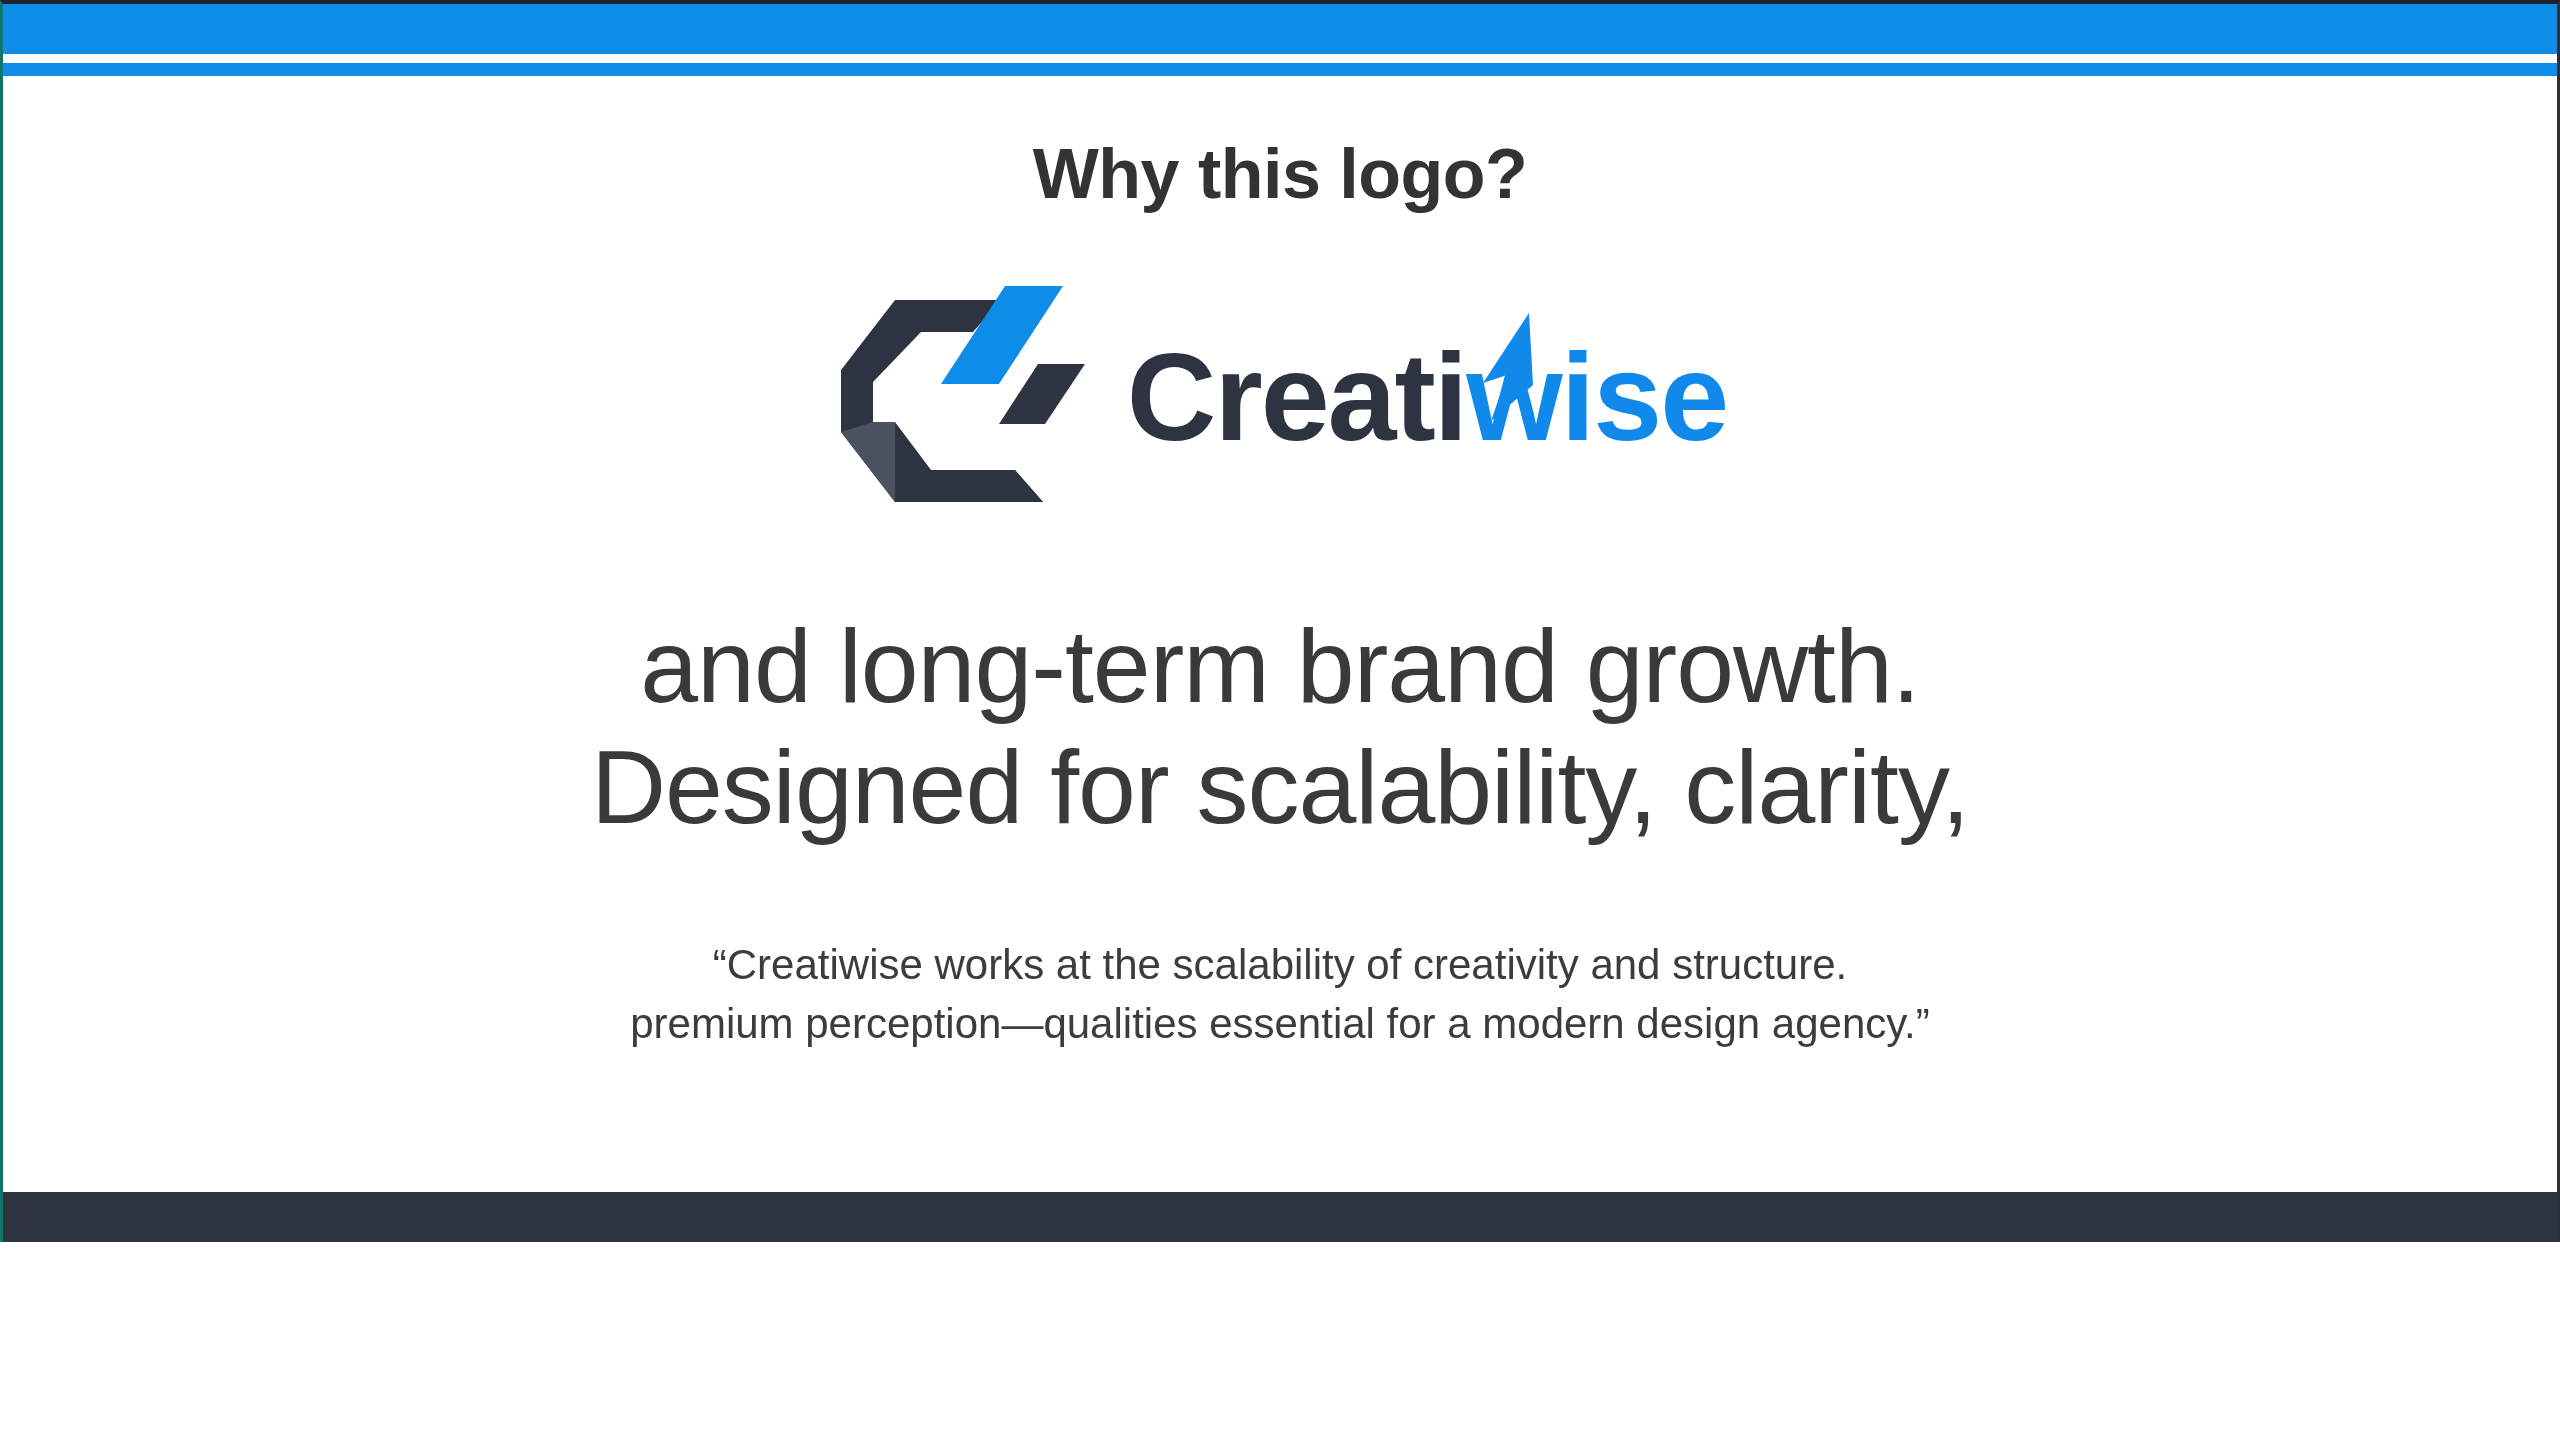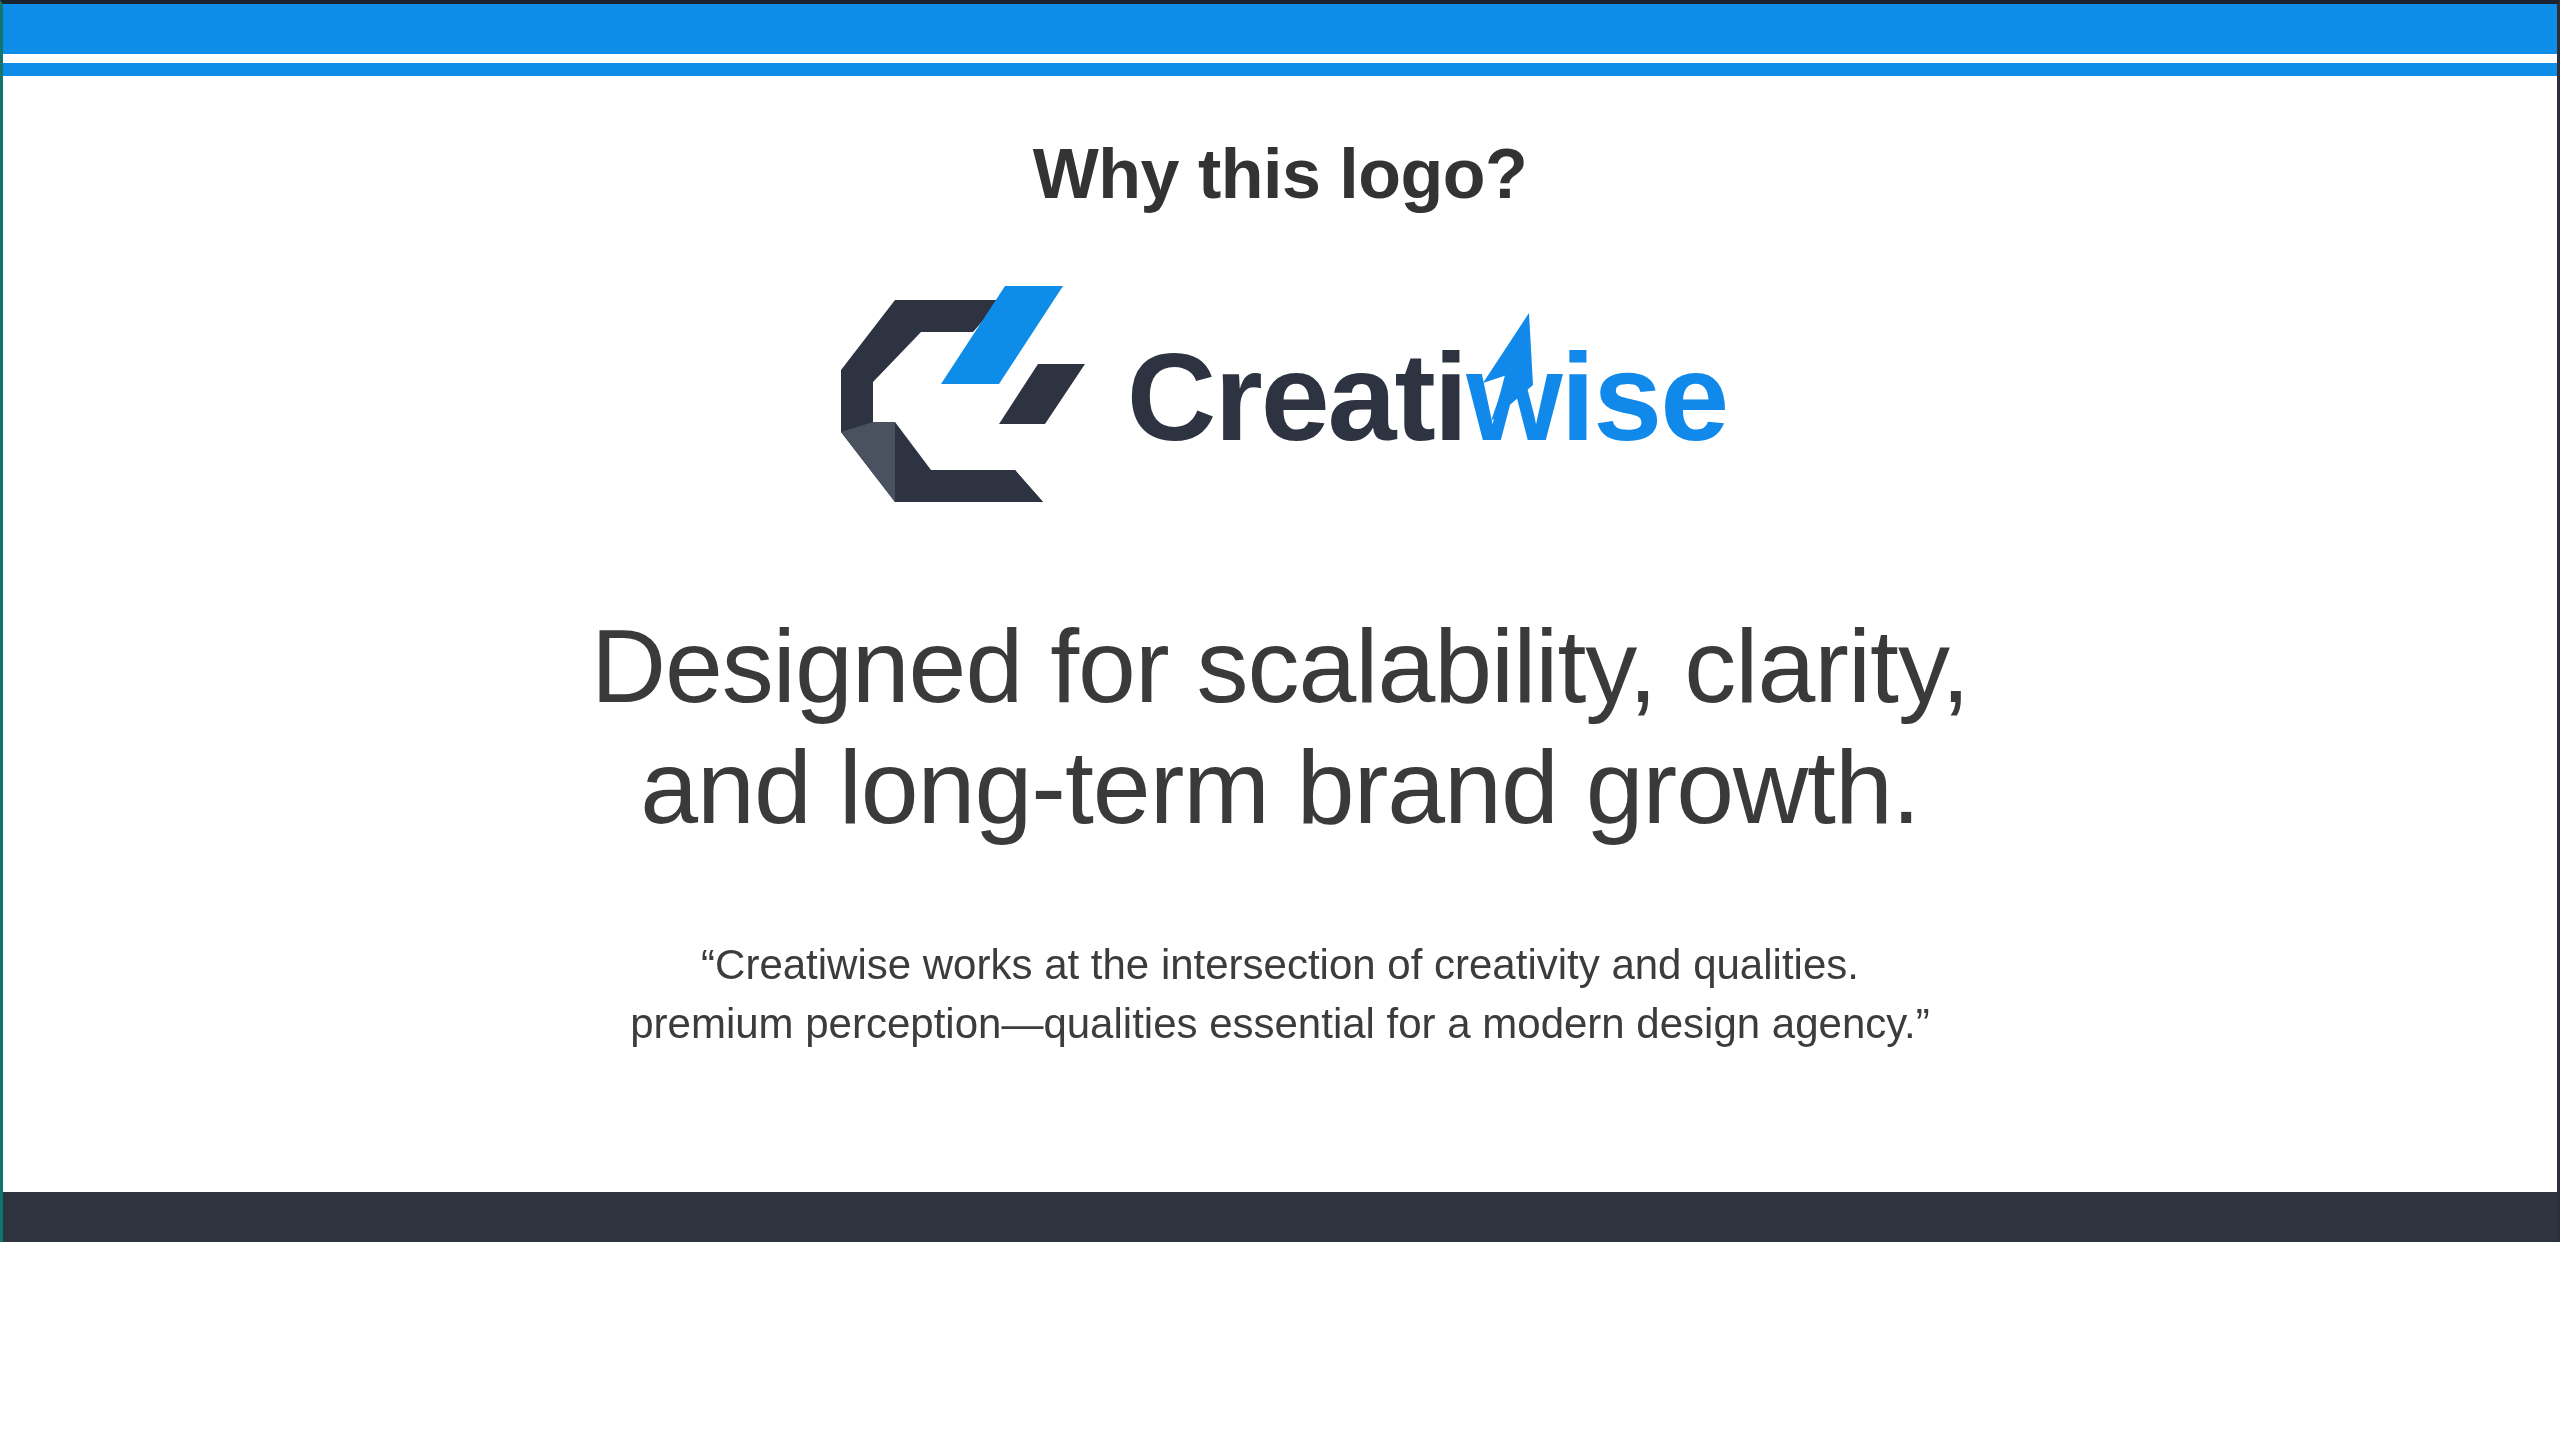--- a/index.html
+++ b/index.html
@@ -159,25 +159,25 @@
       <div class="logo-wordmark">
         <span class="wm-dark">Creati</span>
         <span class="wm-blue">wise</span>
         <svg class="wm-spark" viewBox="0 0 52 108">
           <path d="M46 0 L50 72 L8 108 L24 62 L0 70 Z" fill="#1189ea"></path>
         </svg>
       </div>
     </div>
 
     <div class="headline">
+      <div>and long-term brand growth.</div>
       <div>Designed for scalability, clarity,</div>
-      <div>and long-term brand growth.</div>
     </div>
 
     <div class="quote">
-      <span class="quote-line">“Creatiwise works at the intersection of creativity and qualities.</span>
+      <span class="quote-line">“Creatiwise works at the scalability of creativity and structure.</span>
       <span class="quote-line">premium perception—qualities essential for a modern design agency.”</span>
     </div>
 
   </div>
 
   <div class="footer-band"></div>
 </div>
 
 </body></html>

